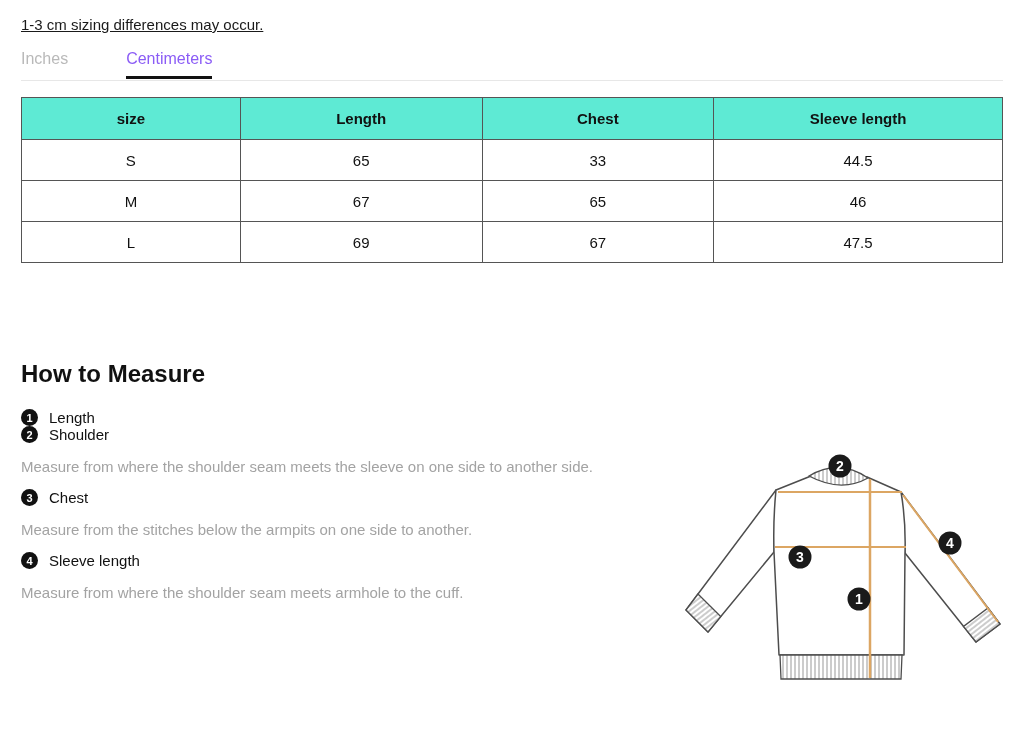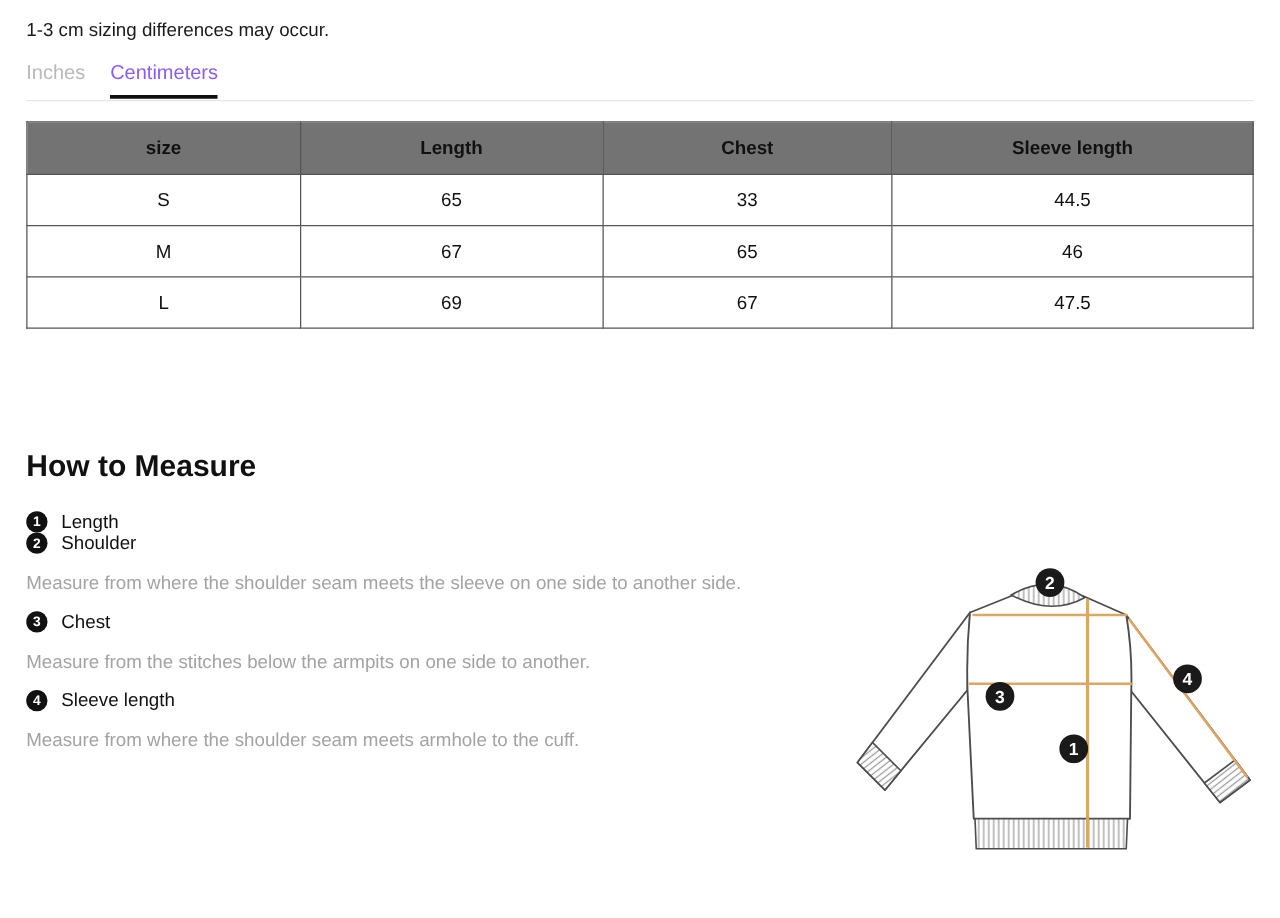--- a/index.html
+++ b/index.html
@@ -1,36 +1,36 @@
 <!DOCTYPE html>
 <html><head>
 <meta charset="utf-8">
 <style>
   * { margin:0; padding:0; box-sizing:border-box; }
   html,body { background:#fff; }
   .page {
     position:relative; width:1024px; height:734px; background:#fff;
     font-family:"Liberation Sans", sans-serif; color:#111; overflow:hidden;
   }
-  .note { position:absolute; left:21px; top:16px; font-size:15px; color:#1a1a1a; }
+  .note { position:absolute; left:21px; top:16px; font-size:15px; color:#1a1a1a;text-decoration:underline; }
 
-  .tabs { position:absolute; left:21px; top:50px; display:flex; gap:20px;justify-content:center; }
+  .tabs { position:absolute; left:21px; top:50px; display:flex; gap:58px;justify-content:center; }
   .tab { font-size:16px; padding-bottom:8px; border-bottom:3px solid transparent; cursor:pointer; }
   .tab.inactive { color:#b9b9b9; }
   .tab.active { color:#8b5cf6; font-weight:400; border-bottom-color:#111; }
   .tabs-divider { position:absolute; left:21px; top:80px; width:982px; height:1px; background:#e7e7e7; }
 
   table.size-table {
     position:absolute; left:21px; top:97px; width:982px;
     border-collapse:collapse; table-layout:fixed; font-size:15px;
   }
   .size-table th, .size-table td {
     border:1px solid #555; text-align:center; vertical-align:middle;
   }
-  .size-table th { background:#737373; font-weight:bold; height:42px; }
+  .size-table th { background:#5eead4; font-weight:bold; height:42px; }
   .size-table td { height:41px; background:#fff; }
 
   .section-title { position:absolute; left:21px; top:360px; font-size:24px; font-weight:bold; color:#111;text-align:center; }
 
   .measure-list { position:absolute; left:21px; top:409px; width:640px; }
   .item-head { display:flex; align-items:center; gap:11px; height:17px; }
   .badge {
     width:17px; height:17px; border-radius:50%; background:#111; color:#fff;
     font-size:11px; font-weight:bold; display:flex; align-items:center; justify-content:center;
     flex:0 0 17px;

